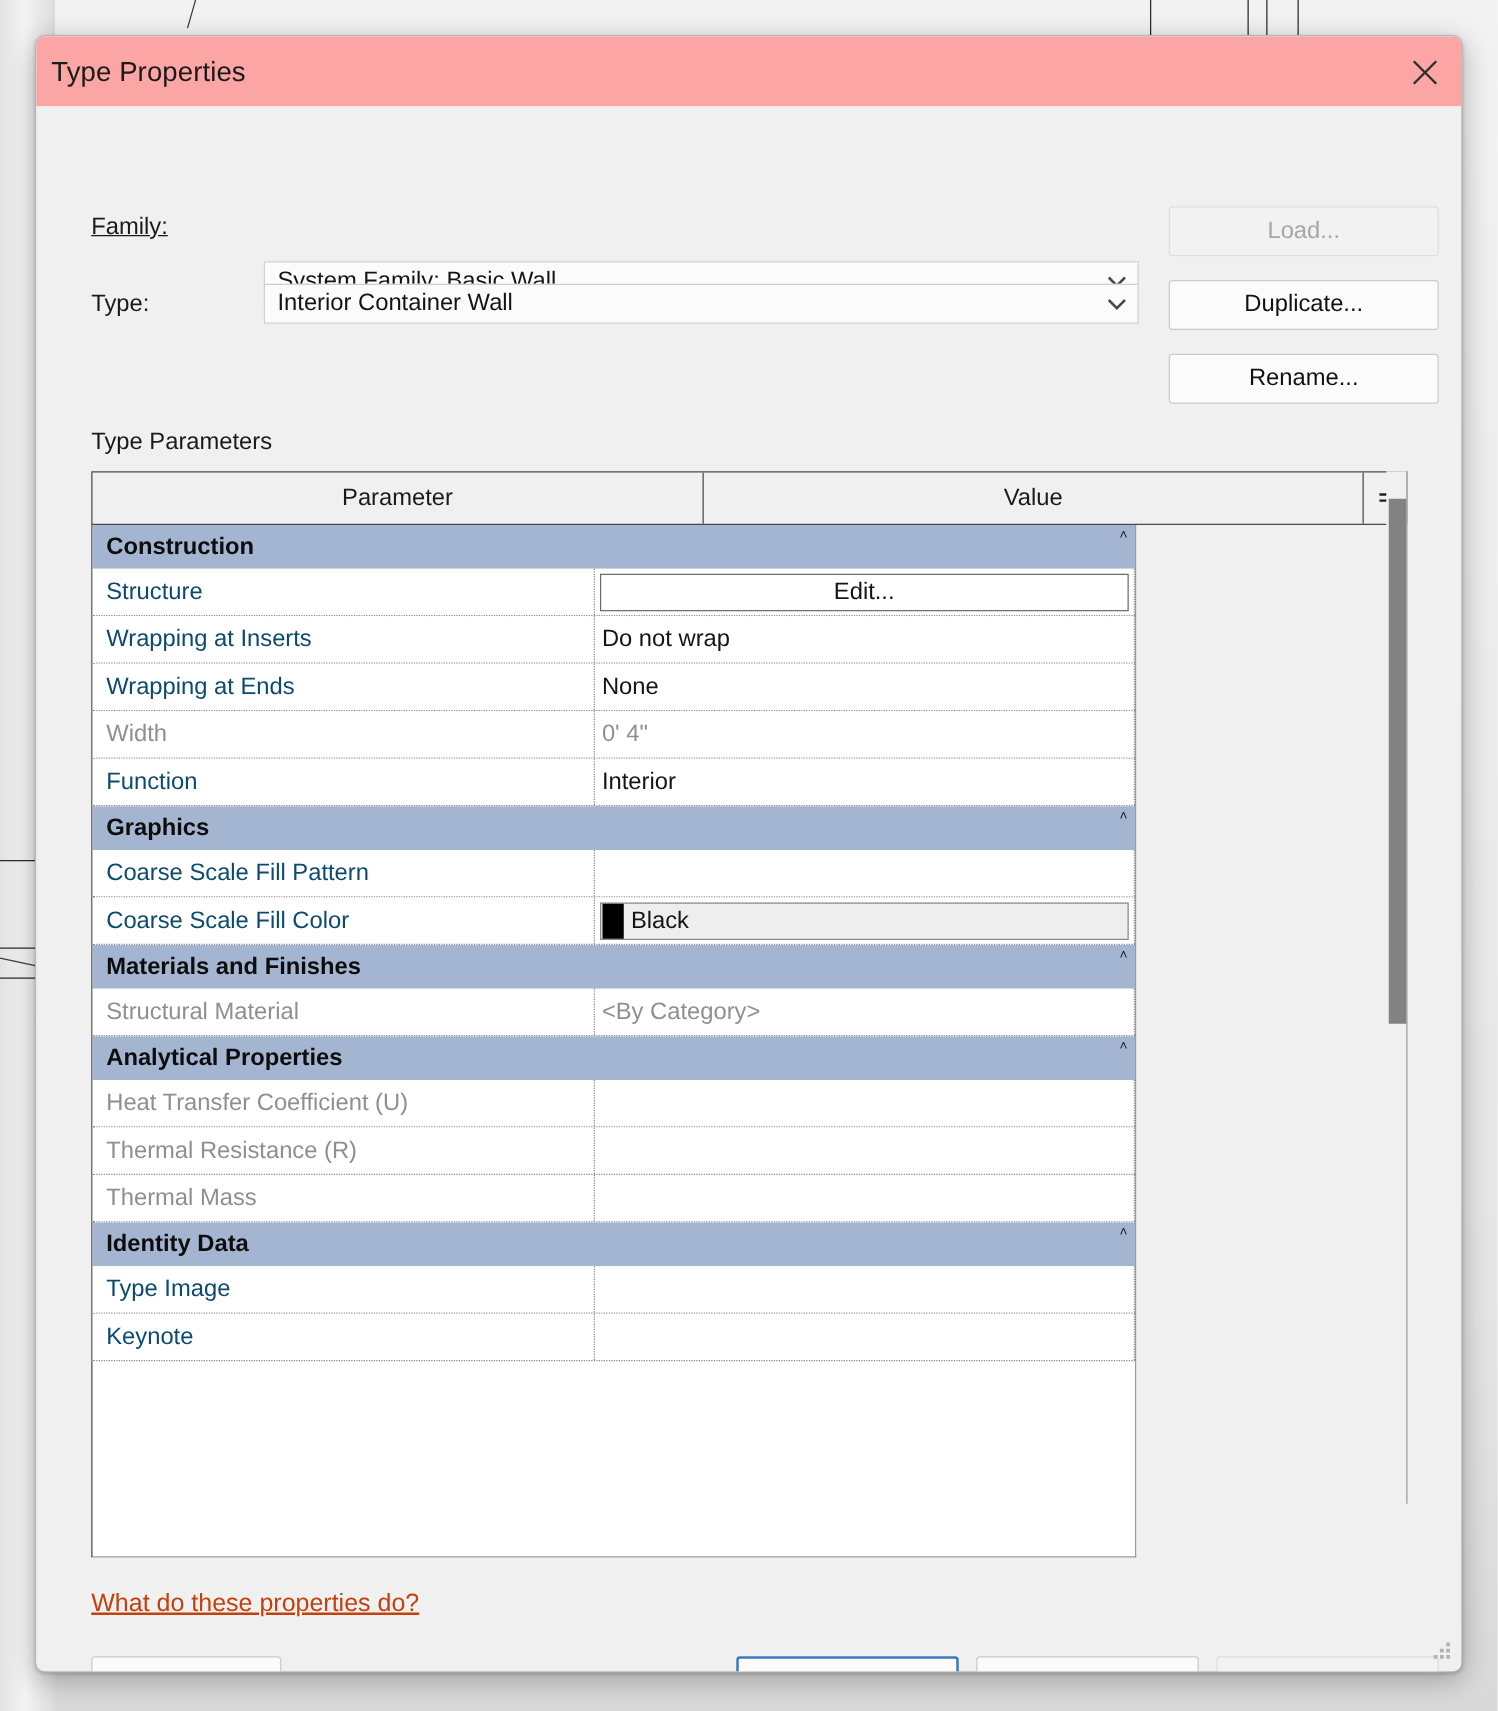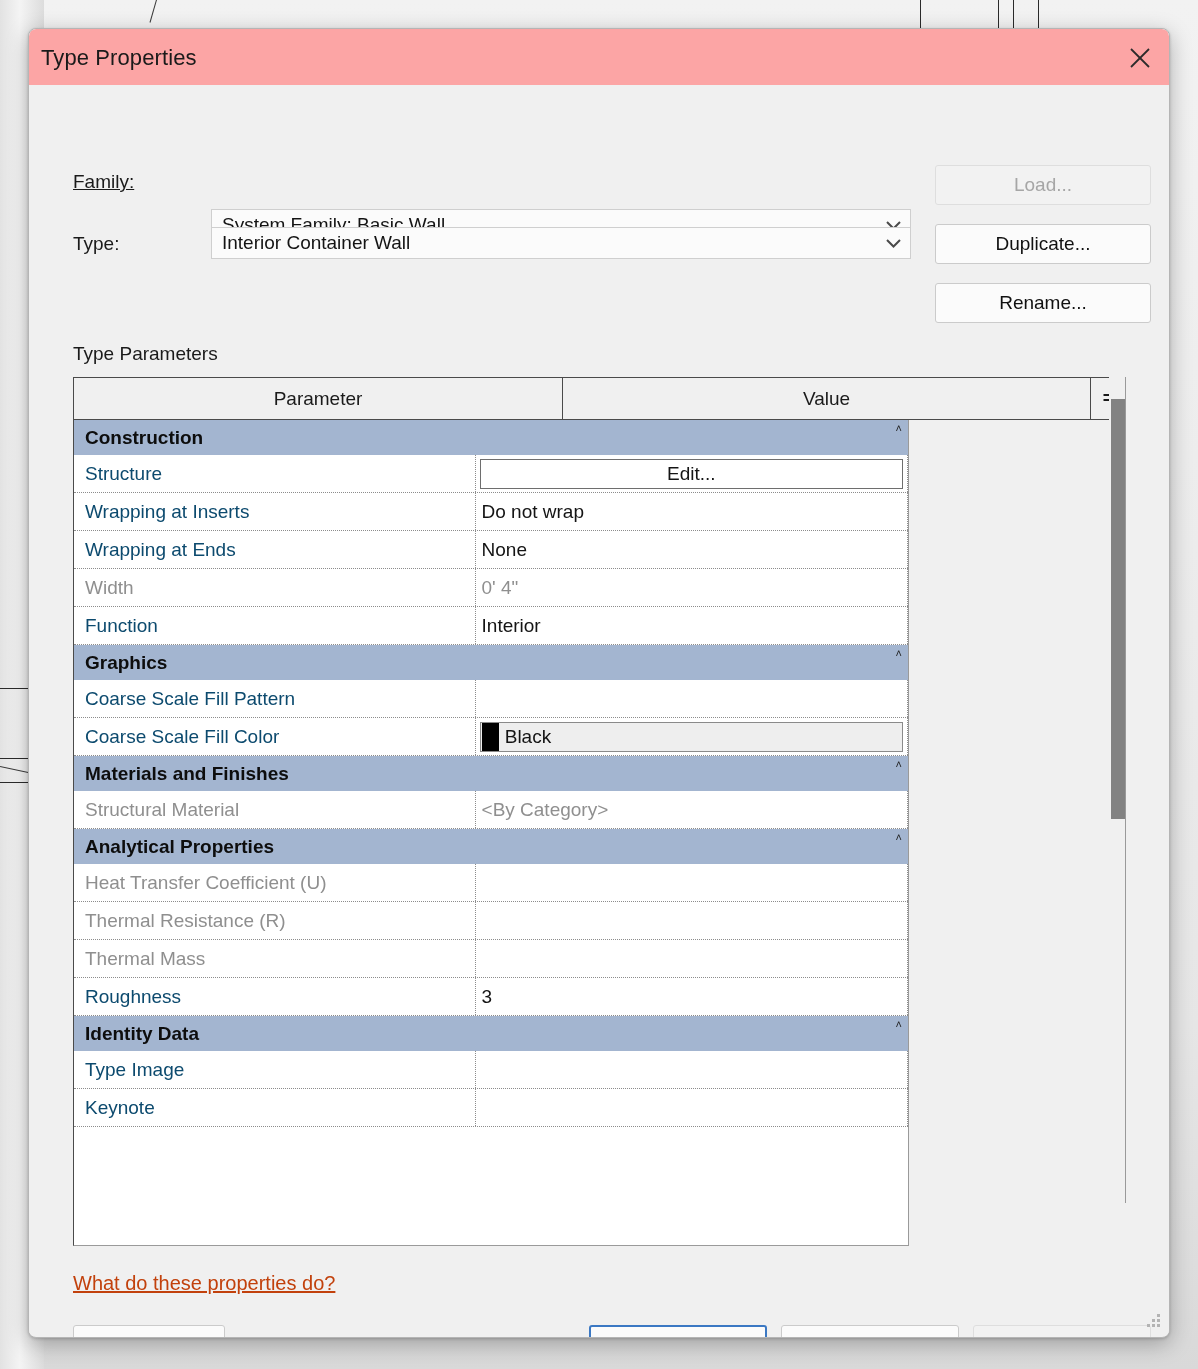--- a/index.html
+++ b/index.html
@@ -431,25 +431,20 @@
           <div class="grow param readonly">
             <div class="pname">Thermal Resistance (R)</div>
             <div class="pvalue"></div>
             <div class="peq"></div>
           </div>
           <div class="grow param readonly">
             <div class="pname">Thermal Mass</div>
             <div class="pvalue"></div>
             <div class="peq"></div>
           </div>
-          <div class="grow param">
-            <div class="pname">Roughness</div>
-            <div class="pvalue">3</div>
-            <div class="peq"></div>
-          </div>
           <div class="grow group">
             <div class="gname">Identity Data</div>
             <div class="collapse">˄</div>
           </div>
           <div class="grow param">
             <div class="pname">Type Image</div>
             <div class="pvalue"></div>
             <div class="peq"></div>
           </div>
           <div class="grow param">

